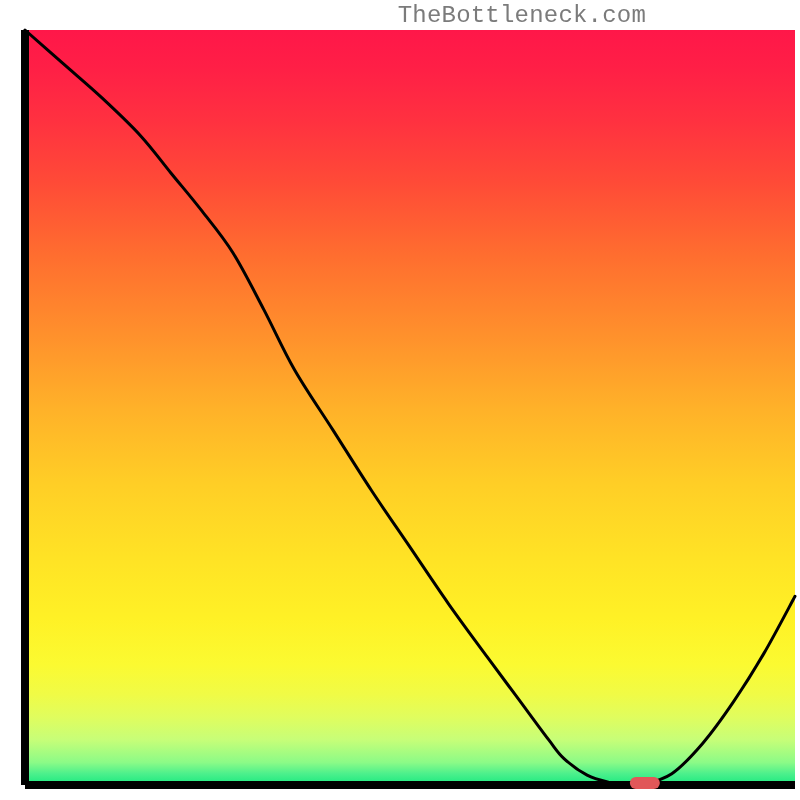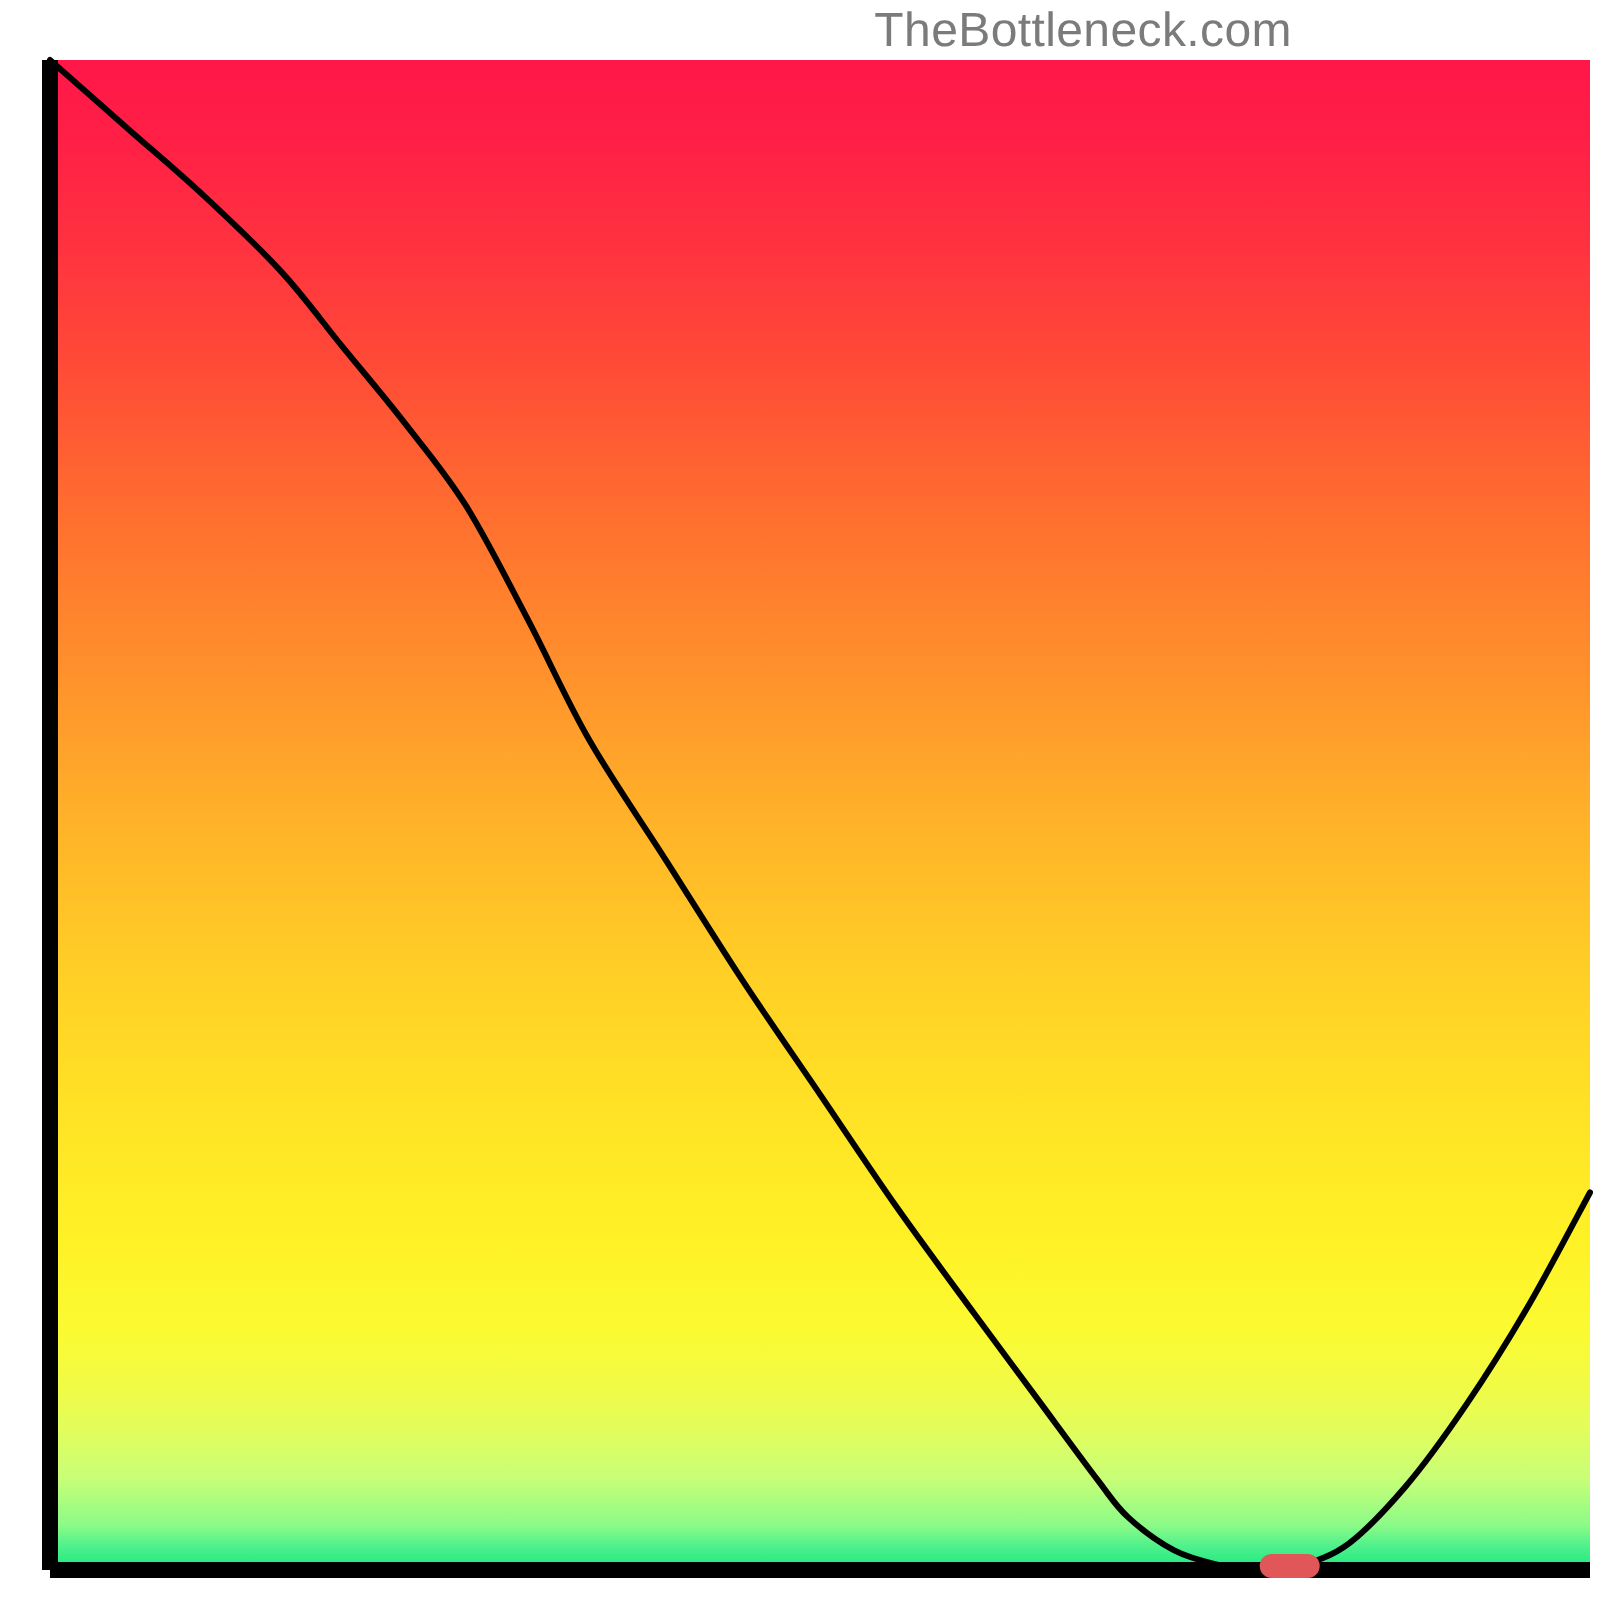--- a/index.html
+++ b/index.html
@@ -8,20 +8,21 @@
     width: 800px;
     height: 800px;
     background: #ffffff;
     font-family: Arial, Helvetica, sans-serif;
     overflow: hidden;
   }
   .frame {
     position: relative;
     width: 656px;
     height: 800px;
+    font-family: Liberation Mono, monospace;
   }
   .watermark {
     position: absolute;
     top: 2px;
     right: 10px;
     color: #7b7b7b;
     font-size: 24px;
     font-weight: 400;
     letter-spacing: 0.2px;
     z-index: 5;

